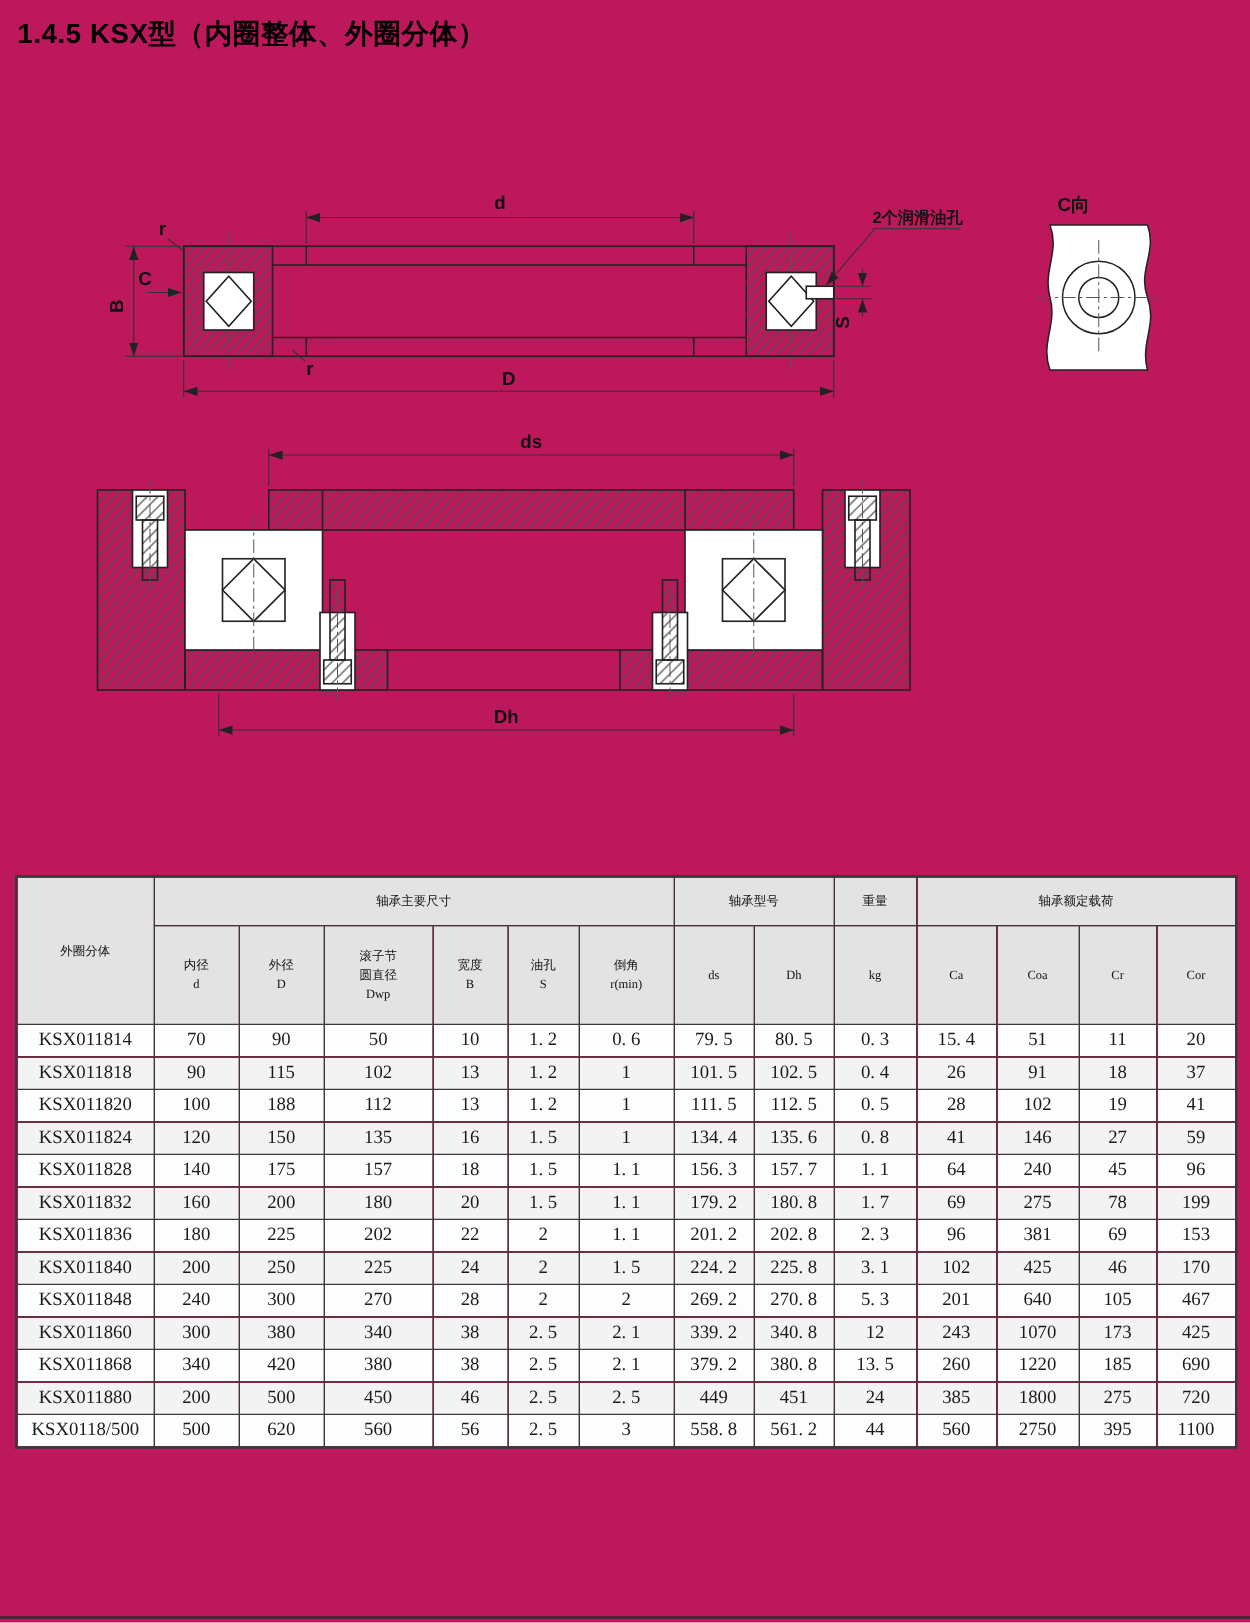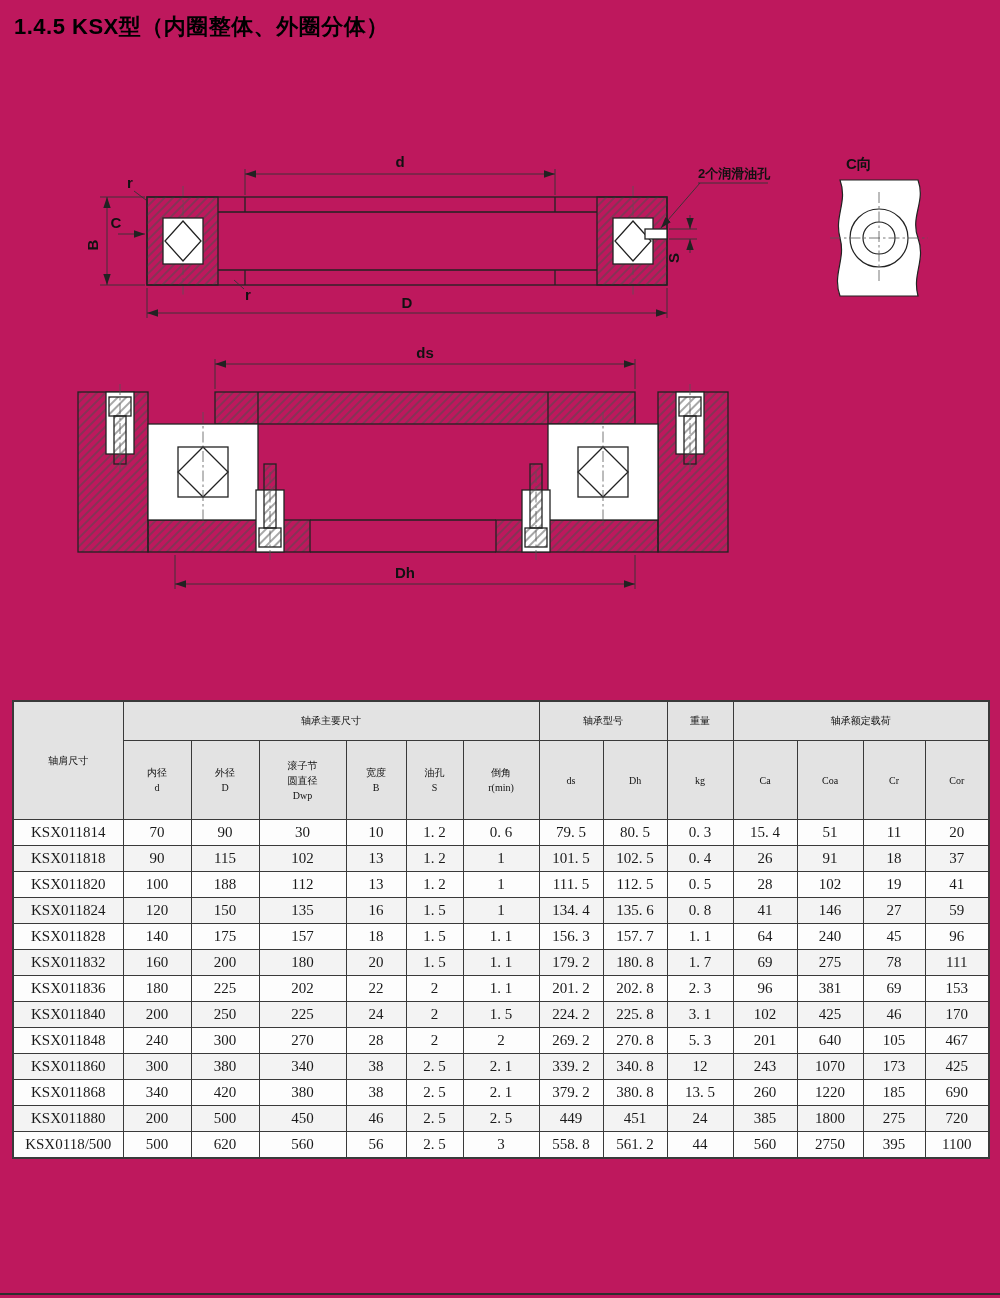--- a/index.html
+++ b/index.html
@@ -205,21 +205,21 @@
           <col style="width:64px">
           <col style="width:64px">
         <col style="width:66px">
           <col style="width:64px">
           <col style="width:66px">
         <col style="width:62px">
           <col style="width:64px">
       </colgroup>
       <thead>
         <tr class="group-row">
-          <th rowspan="2">轴肩尺寸</th>
+          <th rowspan="2">外圈分体</th>
           <th colspan="6">轴承主要尺寸</th>
           <th colspan="2">轴承型号</th>
           <th>重量</th>
           <th colspan="4">轴承额定载荷</th>
         </tr>
         <tr class="sub-row" id="subheader-row">
             <th>内径
 d</th>
             <th>外径
 D</th>
@@ -239,21 +239,21 @@
             <th>Coa</th>
             <th>Cr</th>
             <th>Cor</th>
           </tr>
       </thead>
       <tbody id="table-body">
           <tr>
             <td>KSX011814</td>
             <td>70</td>
             <td>90</td>
-            <td>30</td>
+            <td>50</td>
             <td>10</td>
             <td>1. 2</td>
             <td>0. 6</td>
             <td>79. 5</td>
             <td>80. 5</td>
             <td>0. 3</td>
             <td>15. 4</td>
             <td>51</td>
             <td>11</td>
             <td>20</td>
@@ -329,21 +329,21 @@
             <td>180</td>
             <td>20</td>
             <td>1. 5</td>
             <td>1. 1</td>
             <td>179. 2</td>
             <td>180. 8</td>
             <td>1. 7</td>
             <td>69</td>
             <td>275</td>
             <td>78</td>
-            <td>111</td>
+            <td>199</td>
           </tr>
           <tr>
             <td>KSX011836</td>
             <td>180</td>
             <td>225</td>
             <td>202</td>
             <td>22</td>
             <td>2</td>
             <td>1. 1</td>
             <td>201. 2</td>

